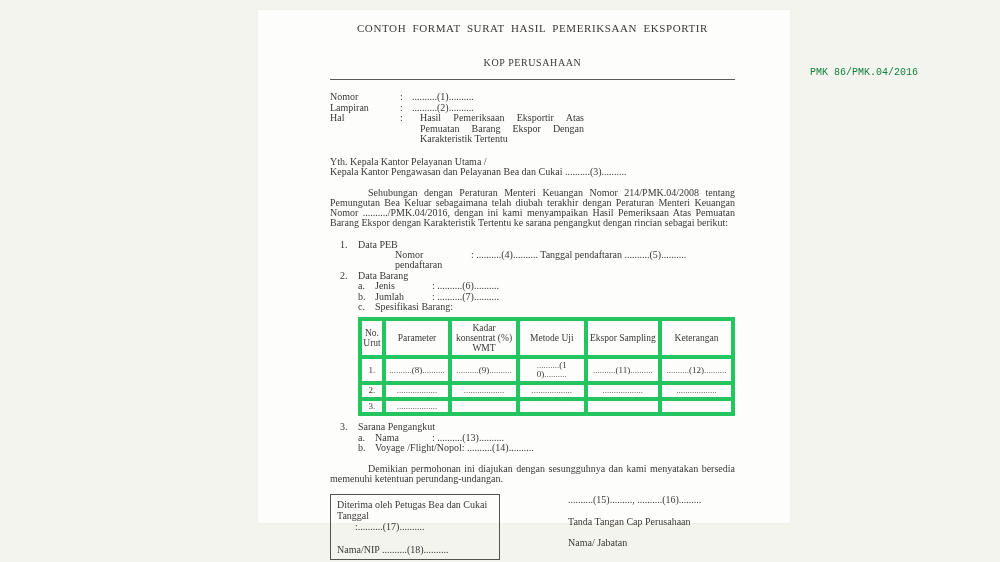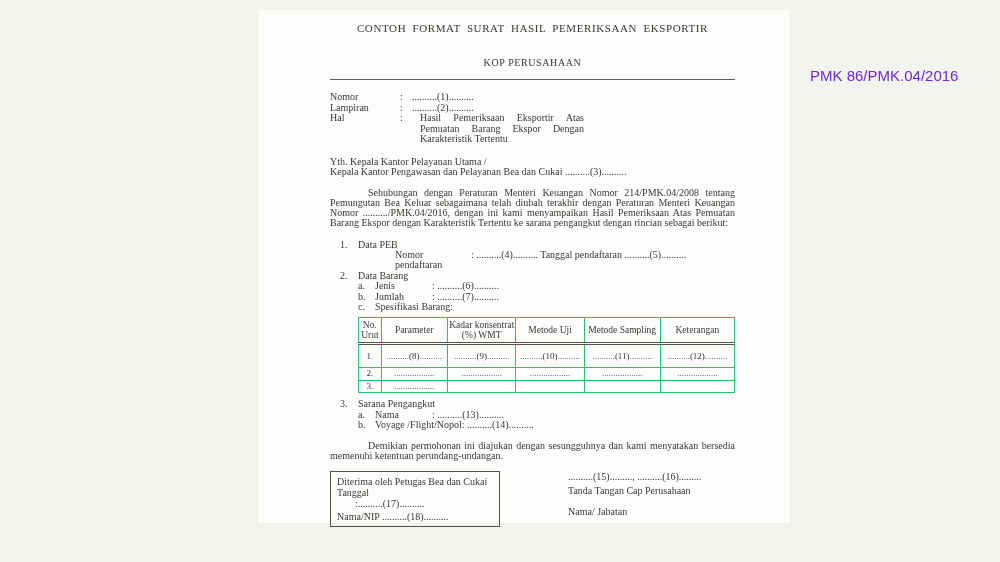--- a/index.html
+++ b/index.html
@@ -12,66 +12,66 @@
   }
   .canvas{position:relative;width:1000px;height:562px;background:#f4f4ef;overflow:hidden;padding-left:13px;}
   .page{
     position:absolute;left:258px;top:10px;width:532px;height:513px;
     background:#fdfdfc;box-sizing:border-box;
     padding:12px 55px 0 72px;
     box-shadow:0 0 3px rgba(0,0,0,0.04);
   }
   .annotation{
     position:absolute;left:810px;top:67px;
-    font-family:Liberation Sans, sans-serif;
-    font-size:15px;color:#6d28d9;
+    font-family:Liberation Mono, monospace;
+    font-size:10px;color:#15803d;
   }
   .doc-title{text-align:center;font-size:11px;letter-spacing:0.6px;word-spacing:3px;white-space:nowrap;}
   .letterhead{text-align:center;font-size:10px;letter-spacing:0.6px;margin-top:23px;}
   .rule{border:none;border-top:1.5px solid #5d5b56;margin:11px 0 0 0;}
 
   .meta{margin-top:12px;font-size:10px;line-height:10.5px;}
   .meta-row{display:grid;grid-template-columns:70px 12px 1fr;}
   .hal-value{width:164px;text-align:justify;margin-left:8px;}
 
   .recipient{margin-top:12px;font-size:10px;line-height:10.5px;}
 
   .para{margin-top:10px;font-size:10px;line-height:10px;text-align:justify;text-indent:38px;}
 
   .olist{margin-top:12px;font-size:10px;line-height:10.4px;}
   .oitem{display:grid;grid-template-columns:18px 1fr;margin-left:10px;}
   .subrow{display:grid;grid-template-columns:17px minmax(57px,max-content) 1fr;}
   .kv-row{display:grid;grid-template-columns:76px 1fr;margin-left:37px;}
 
   table.spec{border-collapse:collapse;margin:5px 0 0 28px;}
-  .spec th,.spec td{border:1px solid #22c55e;text-align:center;vertical-align:middle;}
+  .spec th,.spec td{border:4px solid #22c55e;text-align:center;vertical-align:middle;}
   .spec th{font-size:9.5px;line-height:10px;font-weight:normal;padding:2px 1px;border-bottom:3px double #55524c;}
   .spec td{font-size:9px;line-height:9.5px;padding:1px 2px;word-break:break-all;}
   .col-no{width:20px;}
   .col-param{width:64px;}
   .col-kadar{width:66px;}
   .col-uji{width:66px;}
   .col-sampling{width:74px;}
   .col-ket{width:72px;}
   th.col-no{word-break:break-all;}
   tr.r1 td{height:20px;}
 
   .sarana{margin-top:6px;}
   .bottom-row{display:flex;margin-top:10px;}
   .receipt-box{
-    width:170px;height:56px;border:1px solid #55524c;box-sizing:border-box;
+    width:170px;height:66px;border:1px solid #55524c;box-sizing:border-box;
     padding:4px 6px;font-size:10px;line-height:11px;
     display:flex;flex-direction:column;
   }
   .tanggal-line{display:flex;flex-direction:column;}
   .tanggal-value{margin-left:18px;}
   .receipt-name{margin-top:auto;}
   .sig{margin-left:68px;font-size:10px;line-height:10px;}
   .sig-date{margin-top:1px;white-space:nowrap;}
-  .sig-line2{margin-top:4px;}
+  .sig-line2{margin-top:12px;}
   .sig-line3{margin-top:11px;}
 </style>
 </head>
 <body>
 
 <div class="canvas">
 
   <div class="page">
 
     <div class="doc-title">CONTOH FORMAT SURAT HASIL PEMERIKSAAN EKSPORTIR</div>
@@ -139,21 +139,21 @@
       </div>
     </div>
 
     <table class="spec">
       <thead>
         <tr>
           <th class="col-no">No. Urut</th>
           <th class="col-param">Parameter</th>
           <th class="col-kadar">Kadar konsentrat (%) WMT</th>
           <th class="col-uji">Metode Uji</th>
-          <th class="col-sampling">Metode Sampling</th>
+          <th class="col-sampling">Ekspor Sampling</th>
           <th class="col-ket">Keterangan</th>
         </tr>
       </thead>
       <tbody>
         <tr class="r1">
           <td>1.</td>
           <td>..........(8)..........</td>
           <td>..........(9)..........</td>
           <td>..........(10)..........</td>
           <td>..........(11)..........</td>

